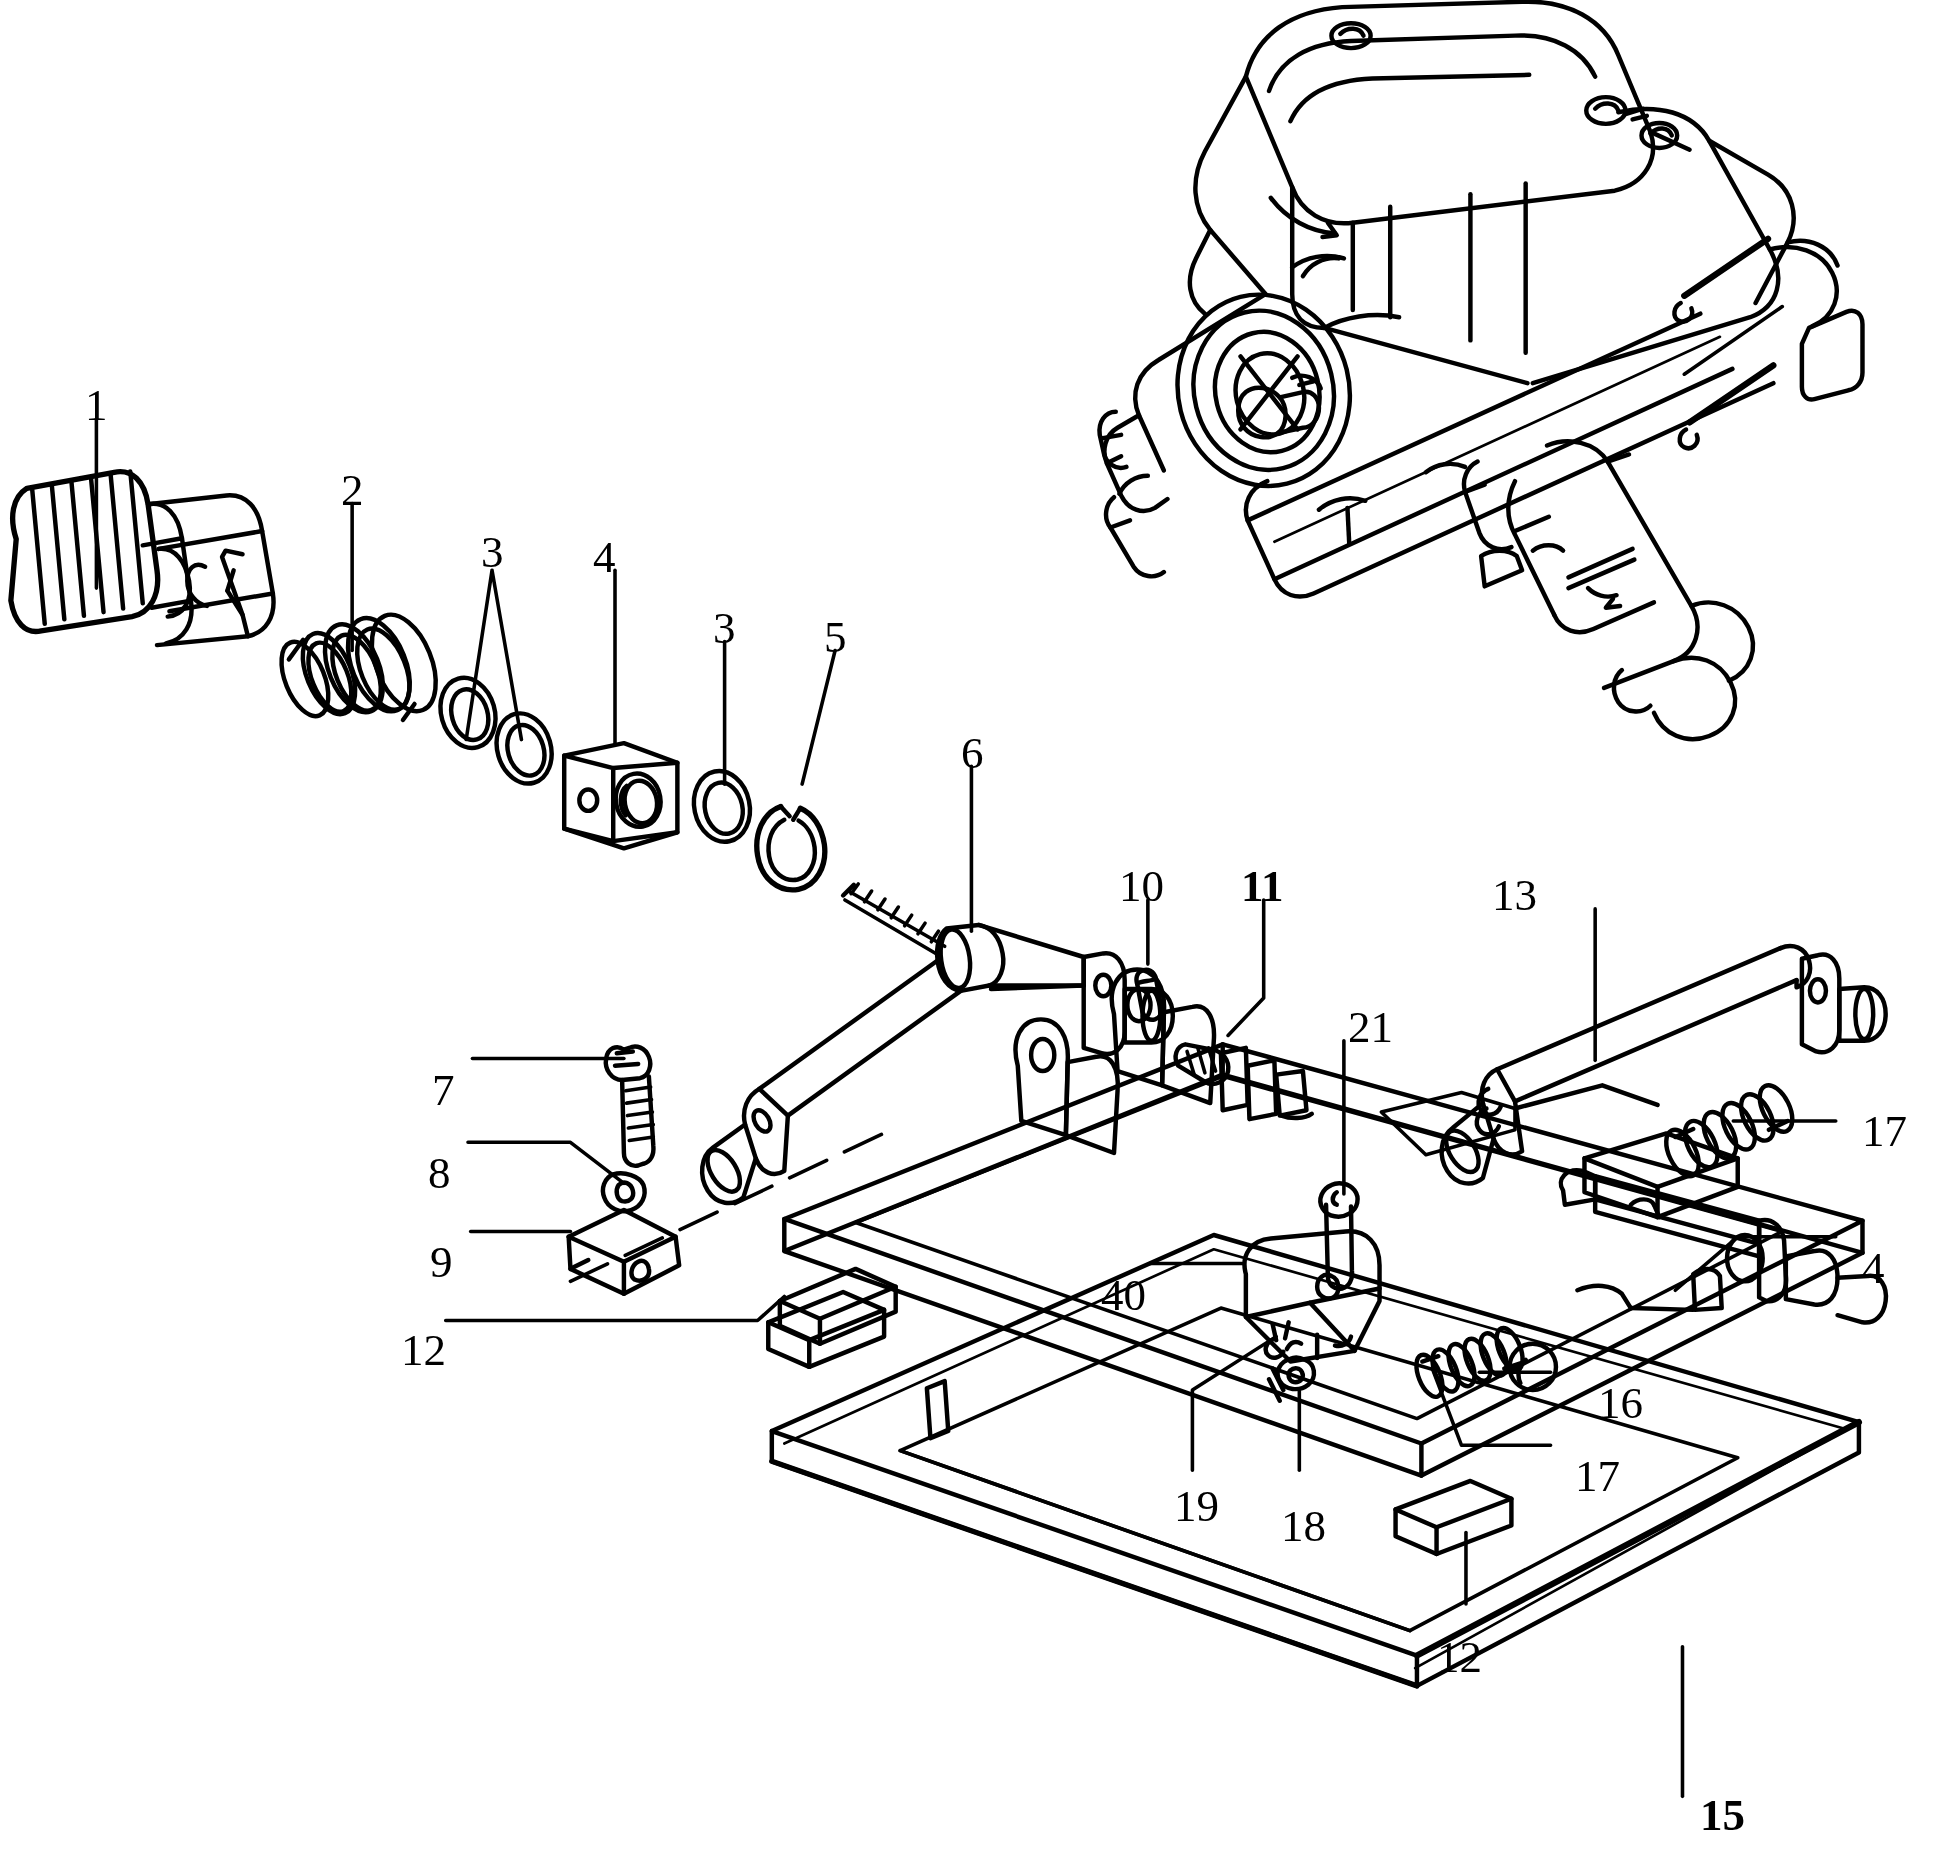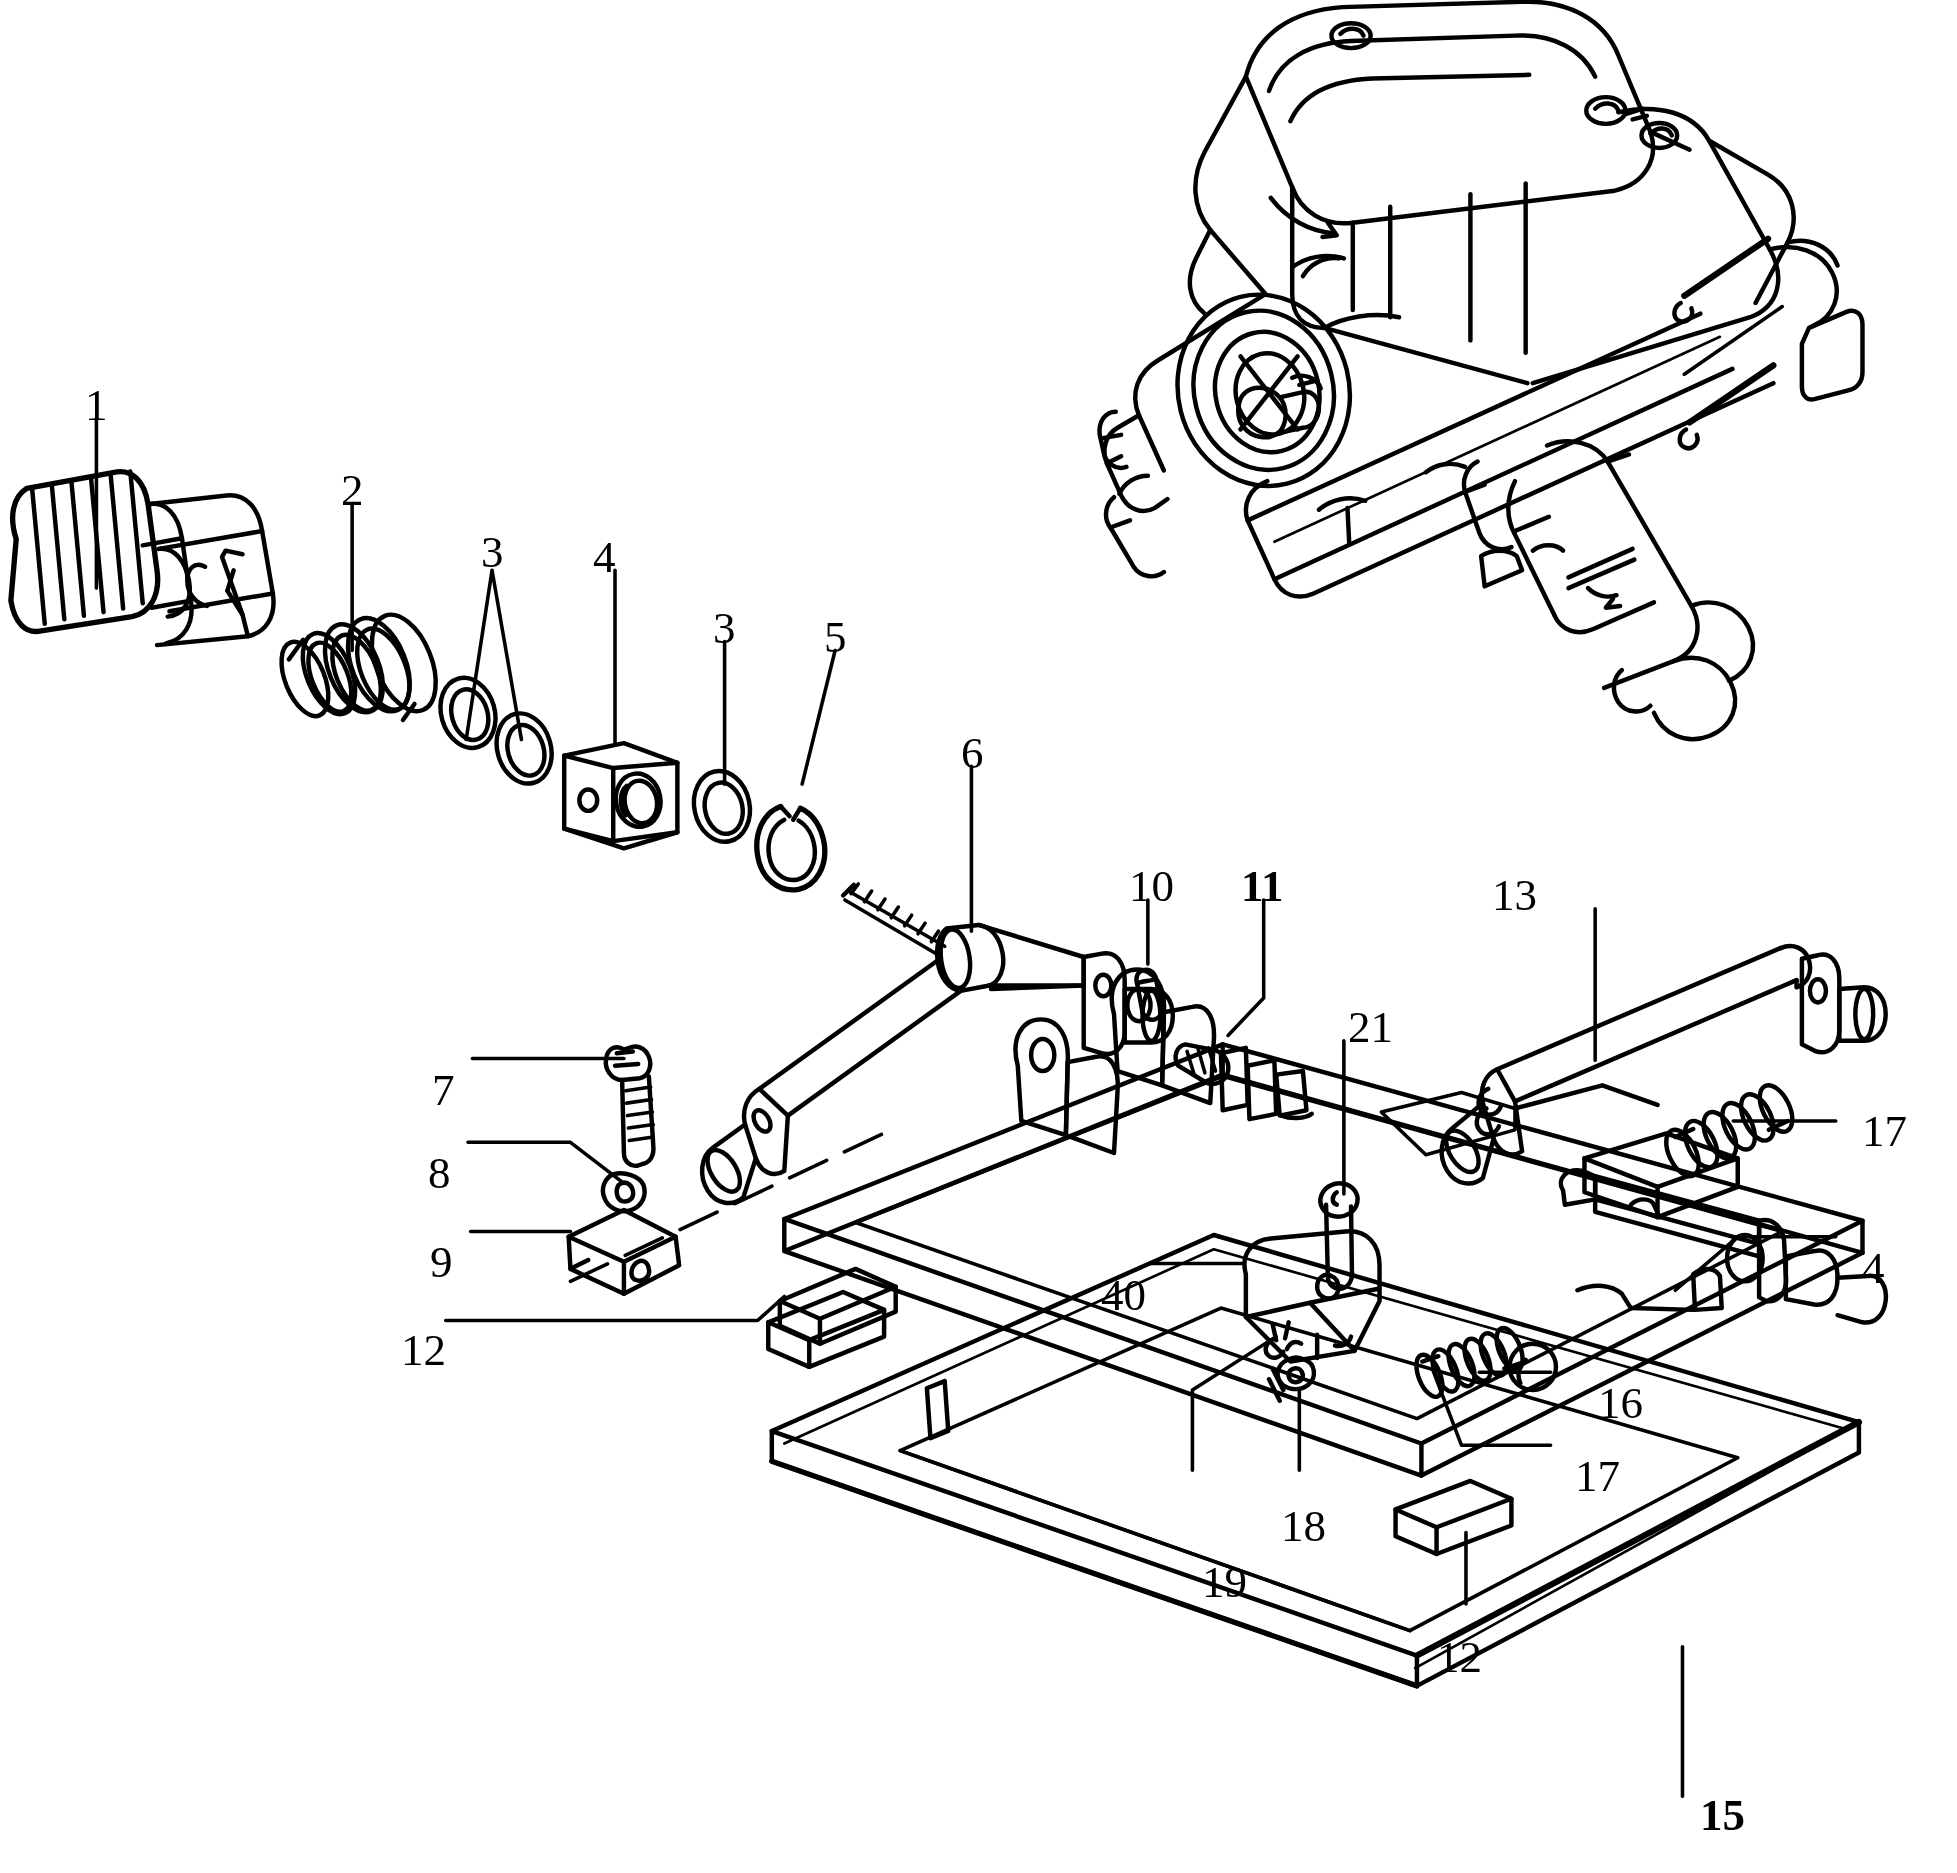--- a/index.html
+++ b/index.html
@@ -478,32 +478,32 @@
   </g>
 </svg>
 
 <div class="callout" style="left:85px;top:383px;">1</div>
 <div class="callout" style="left:341px;top:468px;">2</div>
 <div class="callout" style="left:481px;top:530px;">3</div>
 <div class="callout" style="left:593px;top:535px;">4</div>
 <div class="callout" style="left:713px;top:606px;">3</div>
 <div class="callout" style="left:824px;top:615px;">5</div>
 <div class="callout" style="left:961px;top:731px;">6</div>
-<div class="callout" style="left:1119px;top:864px;margin-left:10px;">10</div>
+<div class="callout" style="left:1119px;top:864px;">10</div>
 <div class="callout" style="left:1241px;top:864px;font-weight:bold;">11</div>
 <div class="callout" style="left:1492px;top:873px;">13</div>
 <div class="callout" style="left:1348px;top:1005px;">21</div>
 <div class="callout" style="left:432px;top:1068px;">7</div>
 <div class="callout" style="left:1862px;top:1109px;">17</div>
 <div class="callout" style="left:428px;top:1151px;">8</div>
 <div class="callout" style="left:1862px;top:1246px;">4</div>
 <div class="callout" style="left:430px;top:1240px;">9</div>
 <div class="callout" style="left:1101px;top:1273px;">40</div>
 <div class="callout" style="left:401px;top:1328px;">12</div>
 <div class="callout" style="left:1575px;top:1381px;margin-left:23px;">16</div>
 <div class="callout" style="left:1575px;top:1454px;">17</div>
-<div class="callout" style="left:1174px;top:1560px;margin-left:28px;">19</div>
+<div class="callout" style="left:1174px;top:1484px;">19</div>
 <div class="callout" style="left:1281px;top:1504px;">18</div>
 <div class="callout" style="left:1437px;top:1635px;">12</div>
 <div class="callout" style="left:1700px;top:1793px;font-weight:bold;">15</div>
 
 </div>
 
 
 </body></html>

